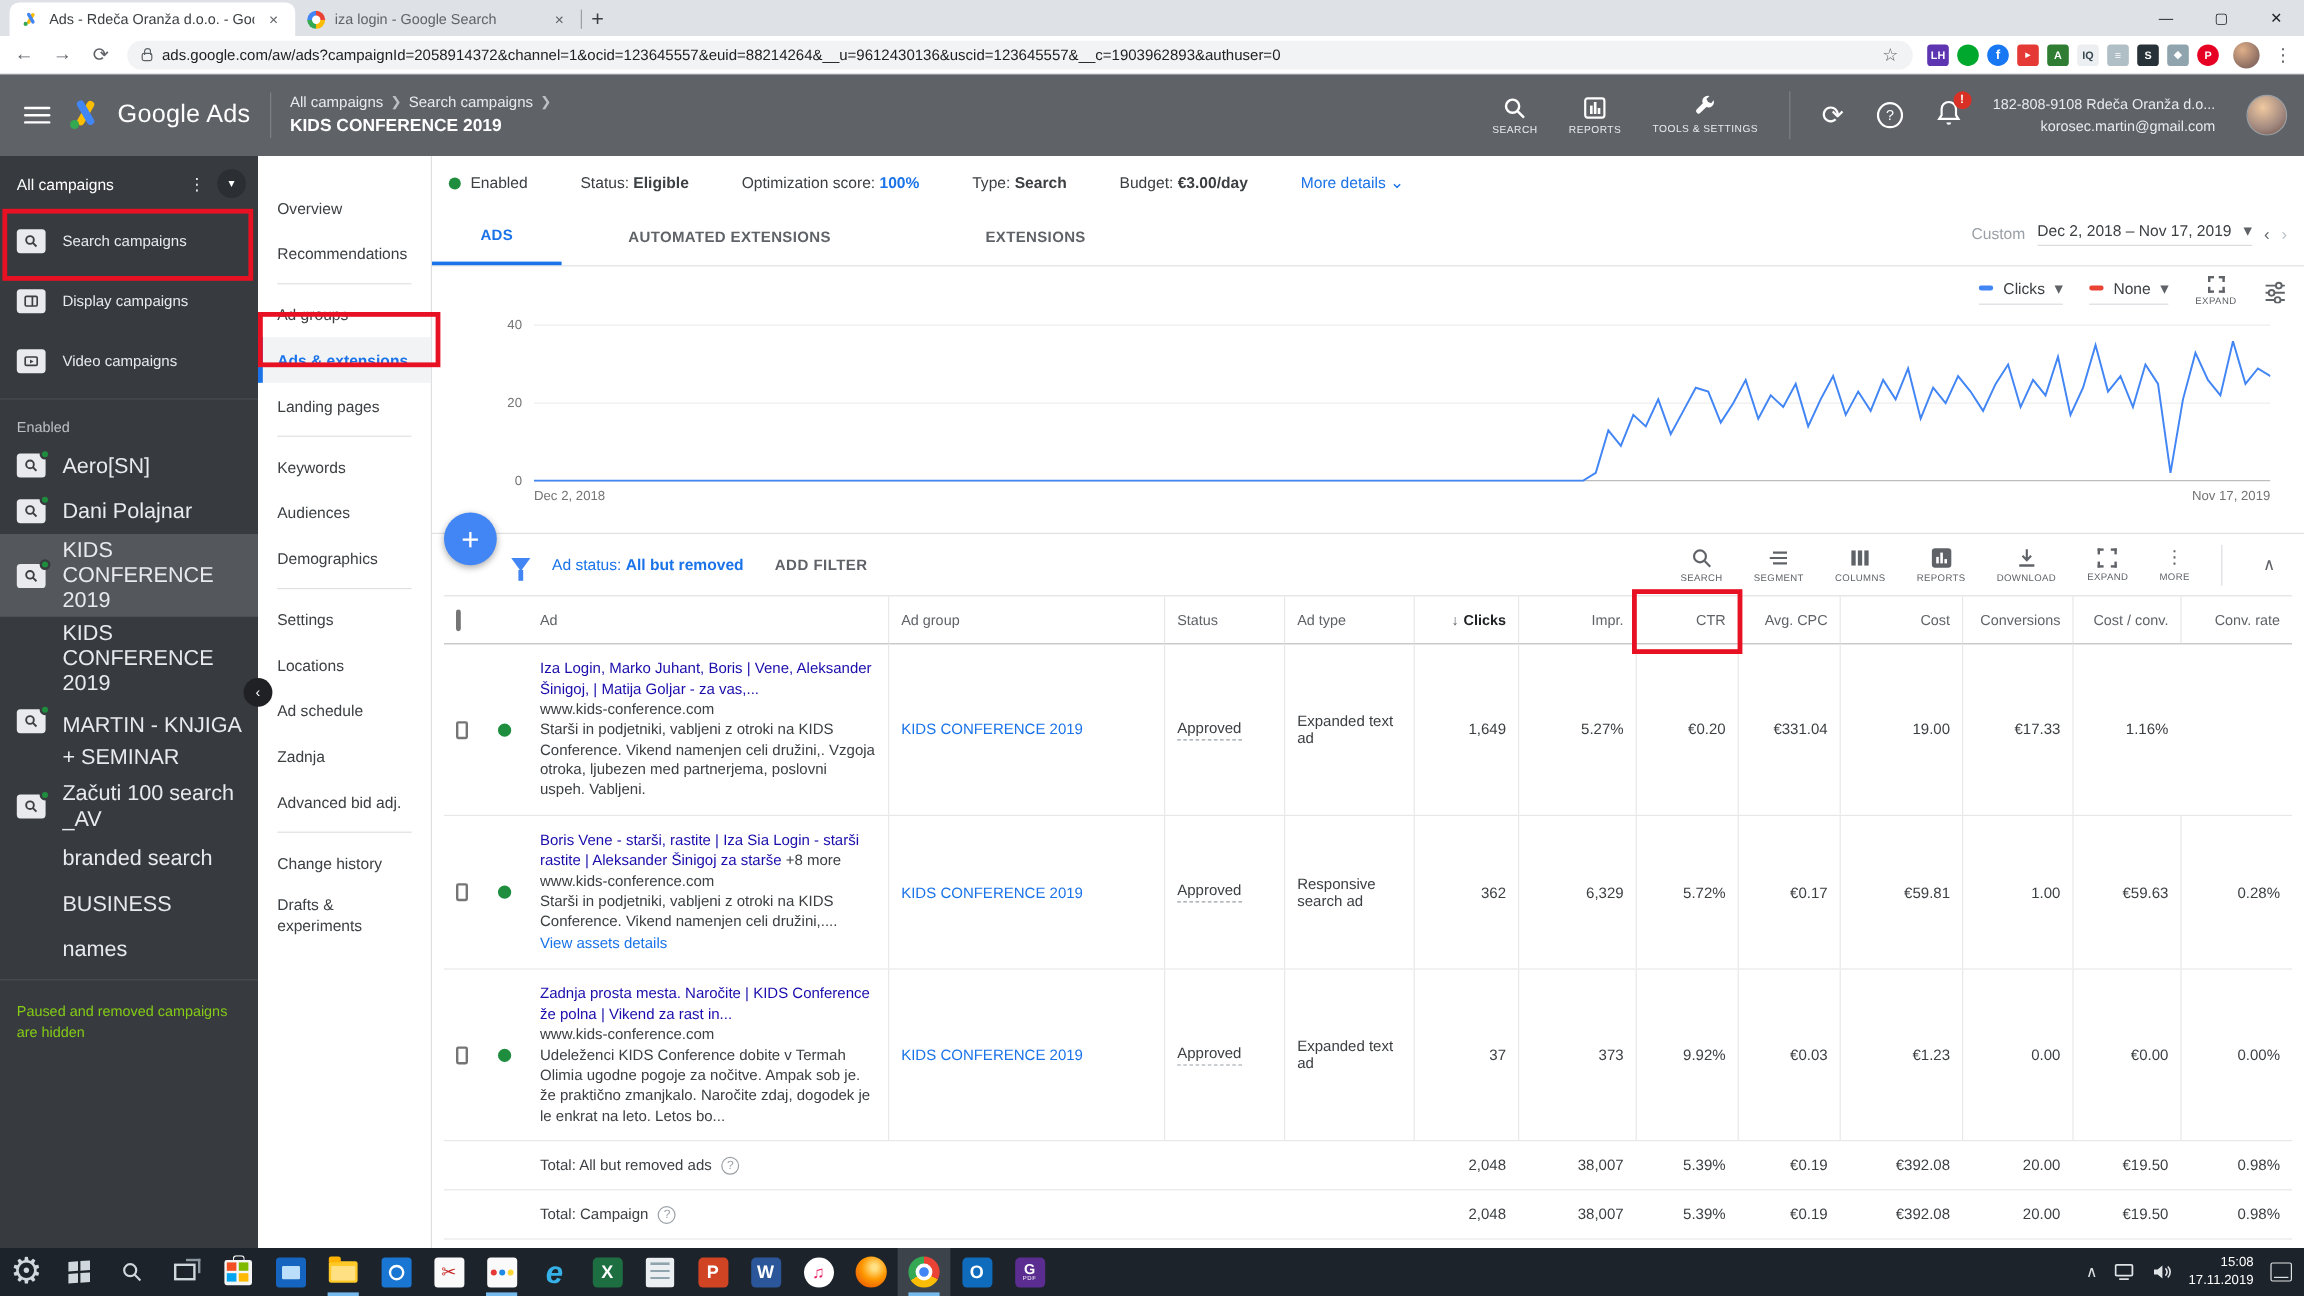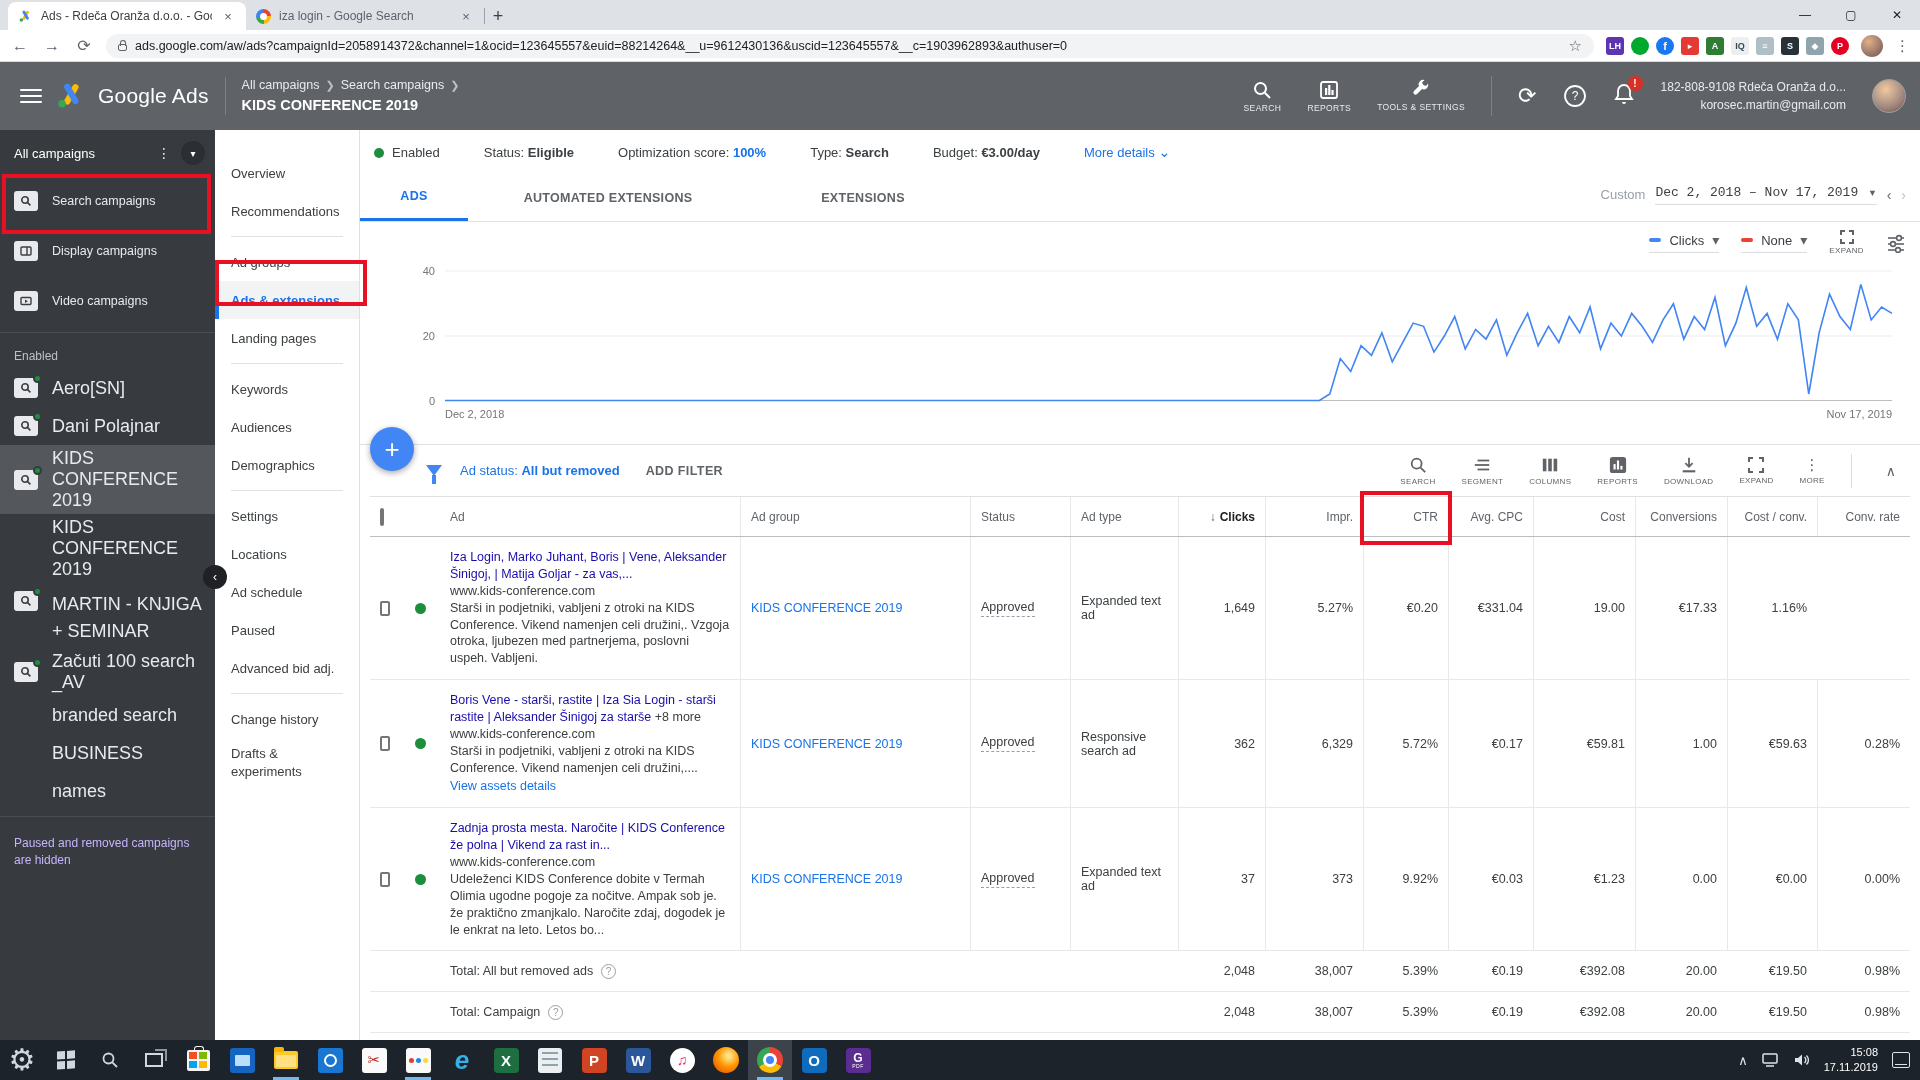--- a/index.html
+++ b/index.html
@@ -65,21 +65,21 @@
   .circ-btn { width:24px; height:24px; border-radius:50%; background:#2b2e32; display:flex; align-items:center; justify-content:center; font-size:10px; color:#fff; }
   .side-item { height:50px; display:flex; align-items:center; gap:14px; padding:0 14px; font-size:12.5px; }
   .chip { width:24px; height:20px; background:#e8eaed; border-radius:3px; position:relative; display:flex; align-items:center; justify-content:center; flex:0 0 auto; }
   .chip svg { width:12px; height:12px; }
   .side-div { height:1px; background:#4a4d51; margin:6px 0; }
   .side-sec { padding:10px 14px 6px; color:#bdc1c6; font-size:12px; }
   .camp-item { min-height:38px; display:flex; align-items:center; gap:14px; padding:3px 14px; font-size:18px; }
   .camp-item.selected { background:#54585c; }
   .camp-item .noicon { width:24px; flex:0 0 auto; }
   .gdot { position:absolute; top:-4px; right:-4px; width:9px; height:9px; border-radius:50%; background:#1e8e3e; border:2px solid #373a3e; }
-  .side-foot { padding:12px 14px; color:#c4b5fd; font-size:12px; line-height:1.4; }
+  .side-foot { padding:12px 14px; color:#84cc16; font-size:12px; line-height:1.4; }
   .ann-search { position:absolute; top:44px; left:2px; right:4px; height:60px; border:4px solid #e81123; pointer-events:none; }
 
   
   .subnav { width:145px; background:#fff; border-right:1px solid #e0e0e0; padding-top:24px; position:relative; flex:0 0 auto; }
   .nav-item { height:38px; display:flex; align-items:center; padding:0 16px; font-size:13px; color:#3c4043; position:relative; }
   .nav-item.sel { color:#1a73e8; background:#f1f3f4; font-weight:bold; }
   .nav-item.sel::before { content:""; position:absolute; left:0; top:0; bottom:0; width:4px; background:#1a73e8; }
   .nav-div { height:1px; background:#e0e0e0; margin:6px 16px; }
   .ann-nav { position:absolute; top:130px; left:0; right:-8px; height:46px; border:4px solid #e81123; pointer-events:none; z-index:5; }
   .collapse-knob { position:absolute; left:-12px; top:435px; width:24px; height:24px; background:#202124; border-radius:50%; color:#fff; display:flex; align-items:center; justify-content:center; font-size:12px; z-index:6; }
@@ -90,21 +90,21 @@
   .statusbar { height:44px; display:flex; align-items:center; gap:44px; padding:0 14px; font-size:13px; }
   .st-dot { width:10px; height:10px; border-radius:50%; background:#1e8e3e; display:inline-block; margin-right:8px; vertical-align:-1px; }
   .blue { color:#1a73e8; }
   .st-item b { font-weight:bold; }
 
   .adtabs { height:48px; display:flex; align-items:flex-end; border-bottom:1px solid #e0e0e0; position:relative; }
   .adtab { height:100%; display:flex; align-items:center; justify-content:center; font-size:12.5px; letter-spacing:.3px; color:#5f6368; font-weight:bold; }
   .adtab.sel { color:#1a73e8; border-bottom:3px solid #1a73e8; }
   .daterange { position:absolute; right:14px; top:10px; display:flex; align-items:center; gap:10px; font-size:13px; }
   .dr-label { color:#9aa0a6; }
-  .dr-value { border-bottom:1px solid #dadce0; padding-bottom:3px; display:flex; gap:10px; align-items:center;font-family:Liberation Mono, monospace; }
+  .dr-value { border-bottom:1px solid #dadce0; padding-bottom:3px; display:flex; gap:10px; align-items:center; }
   .chev { color:#5f6368; font-size:14px; }
   .chev.dis { color:#bdc1c6; }
 
   .chart-sec { position:relative; height:222px; }
   .chart-controls { position:absolute; right:14px; top:8px; display:flex; align-items:center; gap:22px; }
   .legend-dd { display:flex; align-items:center; gap:8px; border-bottom:1px solid #dadce0; padding-bottom:4px; font-size:13px; color:#3c4043; }
   .dash { width:12px; height:4px; border-radius:2px; display:inline-block; }
   .expand-ctl { display:flex; flex-direction:column; align-items:center; gap:2px; font-size:8px; color:#5f6368; letter-spacing:.4px; }
   .corners { width:14px; height:14px; position:relative; }
   .corners i { position:absolute; width:5px; height:5px; border:2px solid #5f6368; }
@@ -463,21 +463,21 @@
     <div class="nav-item">
         <span>Settings</span>
       </div>
     <div class="nav-item">
         <span>Locations</span>
       </div>
     <div class="nav-item">
         <span>Ad schedule</span>
       </div>
     <div class="nav-item">
-        <span>Paused</span>
+        <span>Zadnja</span>
       </div>
     <div class="nav-item">
         <span>Advanced bid adj.</span>
       </div>
     <div class="nav-div"></div>
     <div class="nav-item">
         <span>Change history</span>
       </div>
     <div class="nav-item" style="height:50px;line-height:1.4">
         <span style="white-space:normal;width:100px">Drafts &amp; experiments</span>

